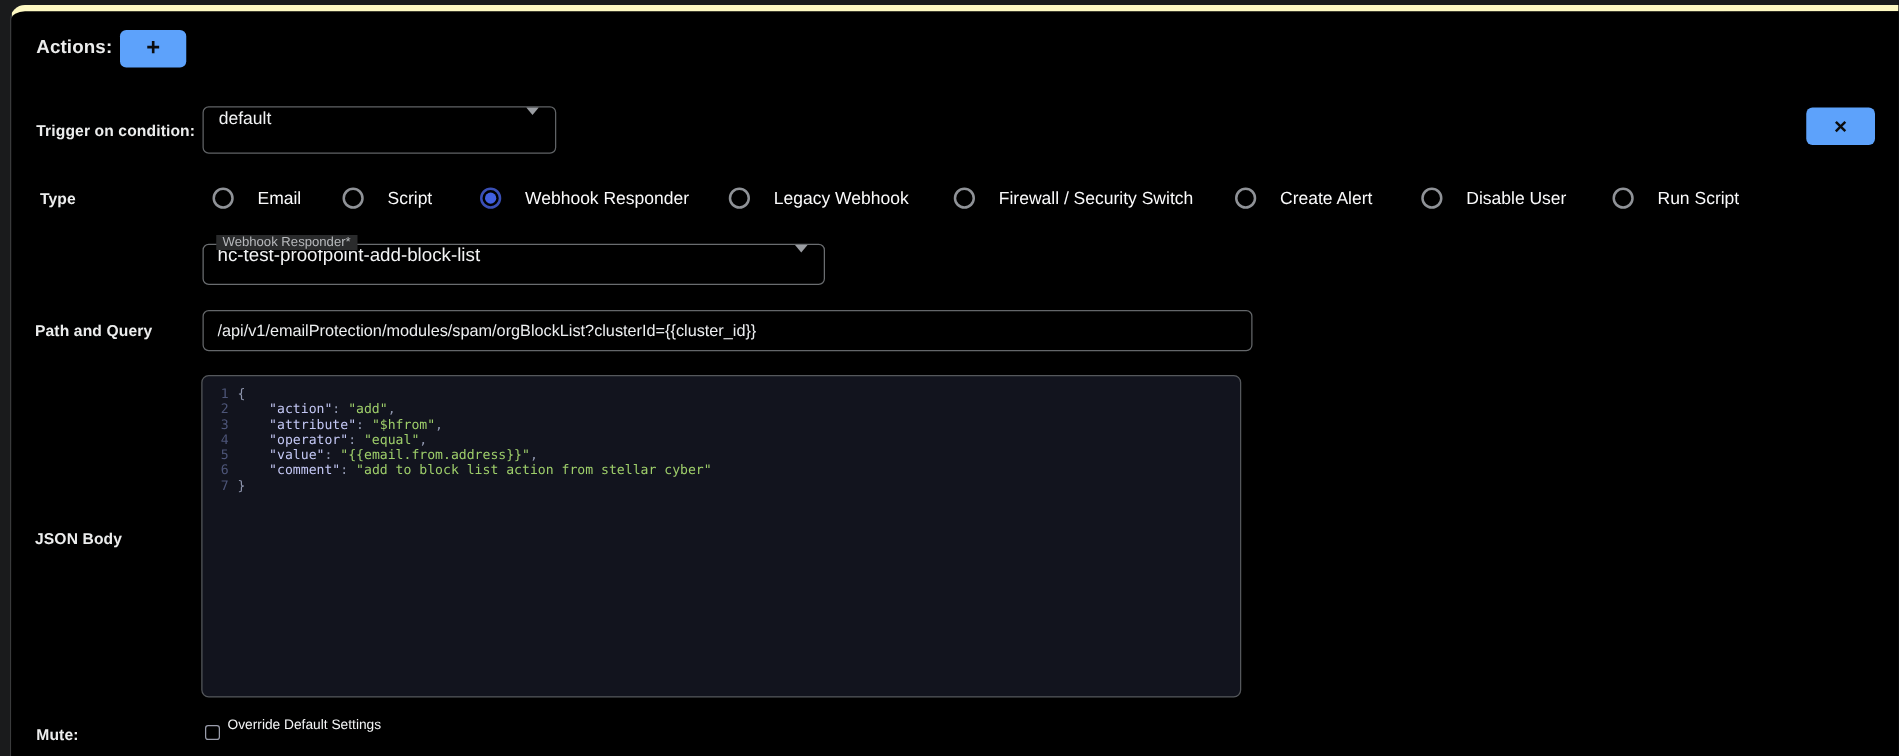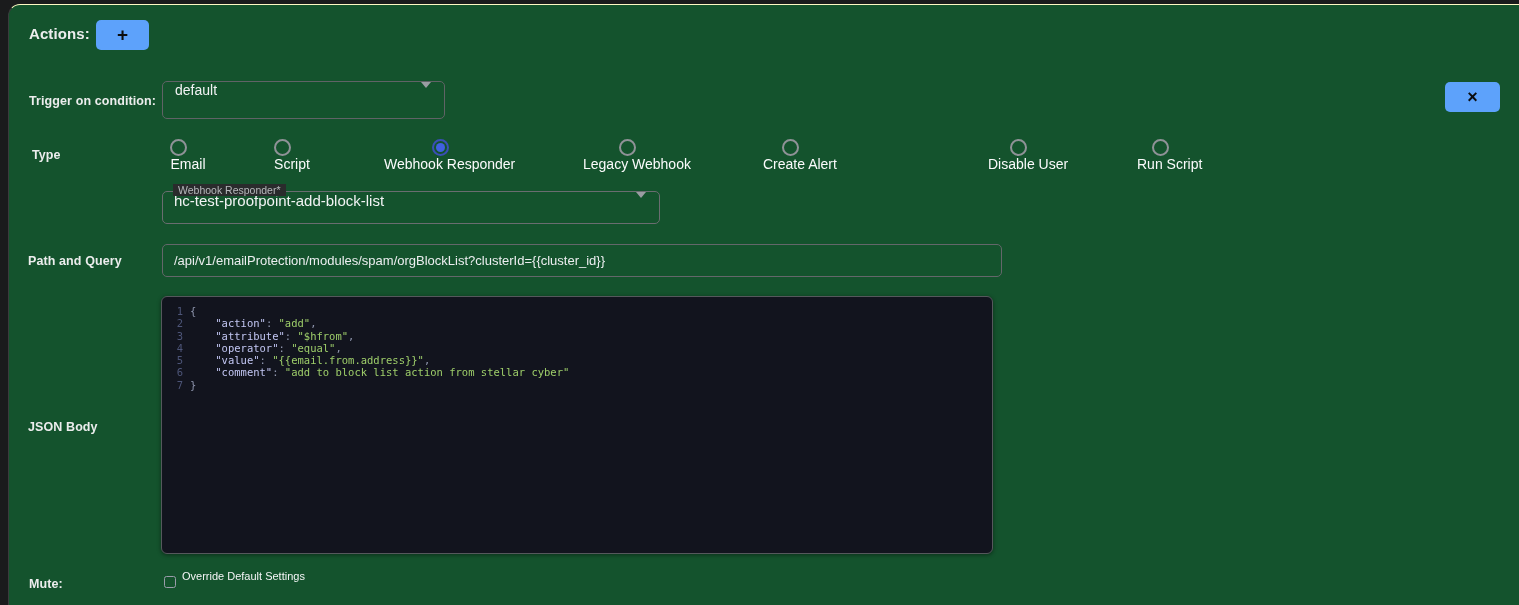--- a/index.html
+++ b/index.html
@@ -5,24 +5,24 @@
   * { margin:0; padding:0; box-sizing:border-box; }
   html,body { width:1519px; height:605px; overflow:hidden; }
   body {
     background:#1a1b1c;
     font-family:"Liberation Sans", sans-serif;
     color:#e9eaec;
     position:relative;
   }
   .panel {
     position:absolute; left:8px; top:4px; right:0; bottom:0;
-    background:#14532d;
+    background:#000000;
     border-top-left-radius:12px;
     border-left:1px solid #3a3b3c;
-    border-top:1px solid #fef9c3;
+    border-top:5px solid #fef9c3;
   }
   .abs { position:absolute; }
 
   
   .field-label {
     font-size:12.5px; font-weight:bold; color:#eceded; letter-spacing:.1px;
     white-space:nowrap;
   }
   .lbl-actions { left:20px; top:20px; font-size:15px; font-weight:bold; }
   .lbl-trigger { left:20px; top:89px; }
@@ -65,21 +65,21 @@
 
   .text-input {
     left:153px; top:239px; width:840px; height:33px;
     border:1px solid #64676a; border-radius:5px; background:transparent;
     color:#eceef0; font-size:13px; padding:0 11px;
     font-family:"Liberation Sans", sans-serif;
   }
 
   
   .radio-row { left:0; top:134px; width:1511px; height:30px; }
-  .radio-item { position:absolute; top:0; height:30px; display:flex; align-items:center; cursor:pointer;flex-direction:column; }
+  .radio-item { position:absolute; top:0; height:30px; display:flex; align-items:center; cursor:pointer; }
   .radio-item:nth-child(1){ left:161px; }
   .radio-item:nth-child(2){ left:265px; }
   .radio-item:nth-child(3){ left:375px; }
   .radio-item:nth-child(4){ left:574px; }
   .radio-item:nth-child(5){ left:754px; }
   .radio-item:nth-child(6){ left:979px; }
   .radio-item:nth-child(7){ left:1128px; }
   .radio-item:nth-child(8){ left:1281px; }
   .radio-circle {
     width:17px; height:17px; border-radius:50%;
@@ -162,20 +162,26 @@
       <div class="radio-item">
         <span class="radio-circle">
           <span class="radio-dot"></span>
         </span>
         <span class="radio-label">Legacy Webhook</span>
       </div>
       <div class="radio-item">
         <span class="radio-circle">
           <span class="radio-dot"></span>
         </span>
+        <span class="radio-label">Firewall / Security Switch</span>
+      </div>
+      <div class="radio-item">
+        <span class="radio-circle">
+          <span class="radio-dot"></span>
+        </span>
         <span class="radio-label">Create Alert</span>
       </div>
       <div class="radio-item">
         <span class="radio-circle">
           <span class="radio-dot"></span>
         </span>
         <span class="radio-label">Disable User</span>
       </div>
       <div class="radio-item">
         <span class="radio-circle">

